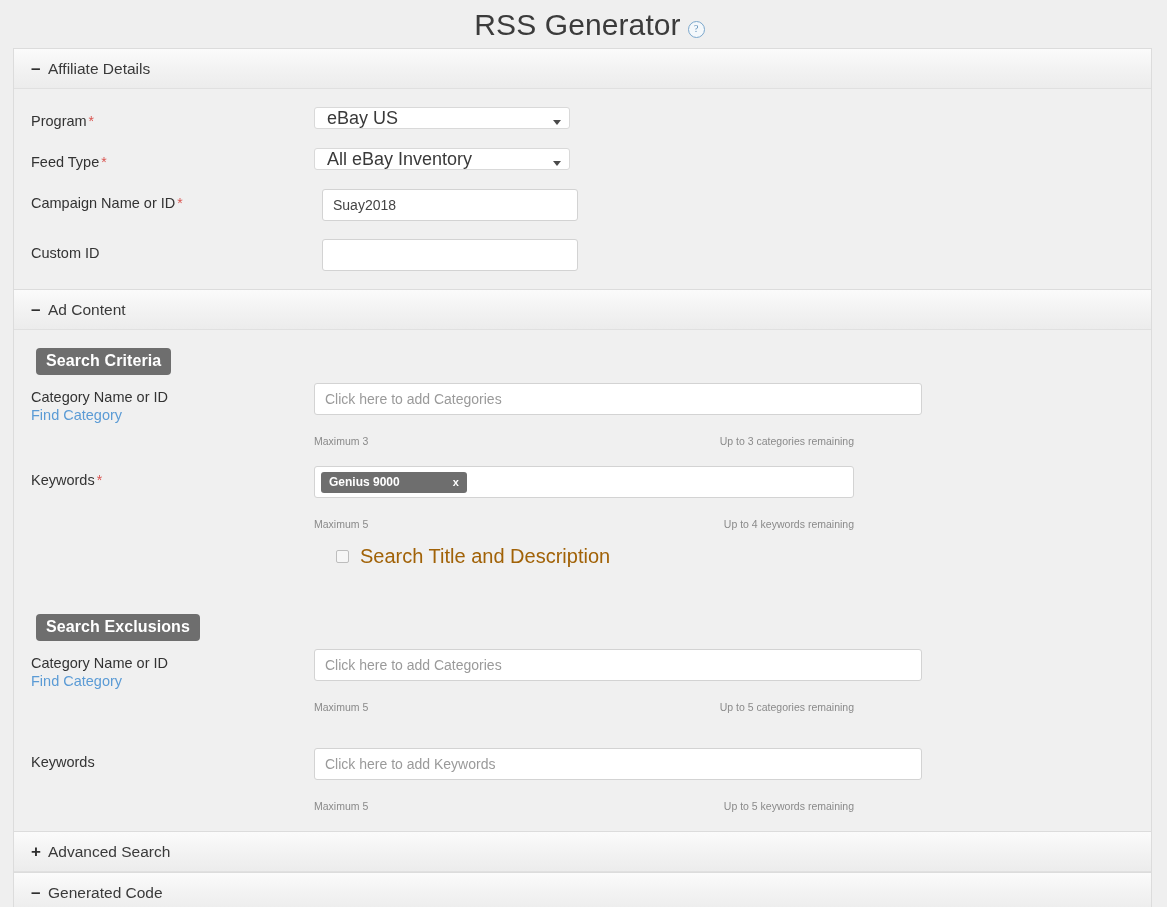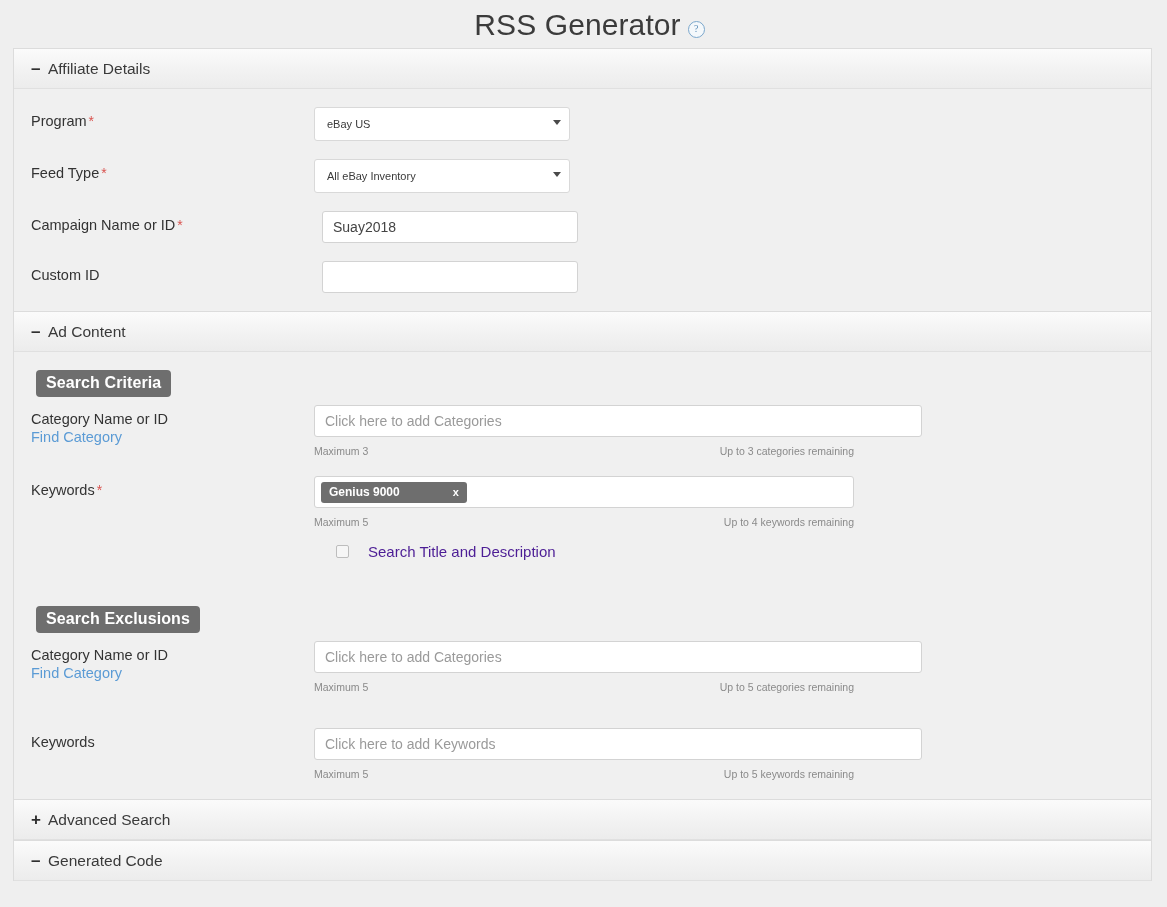--- a/index.html
+++ b/index.html
@@ -134,25 +134,25 @@
   }
   .input-box.narrow { width: 256px; margin-left: 8px; }
   .input-box.wide   { width: 608px; }
 
   input.input-box::placeholder { color: #9a9a9a; }
   input.input-box { line-height: 30px; }
 
   .select-wrap { position: relative; width: 256px; }
   .select-box {
     width: 256px;
-    height: 34px;
+    height: 22px;
     background: #ffffff;
     border: 1px solid #d9d9d9;
     border-radius: 3px;
-    font-size: 11px;
+    font-size: 18px;
     color: #3a3a3a;
     padding: 0 24px 0 12px;
     box-sizing: border-box;
     display: flex;
     align-items: center;
     cursor: pointer;
   }
   .select-caret {
     position: absolute;
     right: 9px;
@@ -164,21 +164,21 @@
     pointer-events: none;
   }
 
   
   .meta-row {
     width: 540px;
     display: flex;
     justify-content: space-between;
     font-size: 10.5px;
     color: #8a8a8a;
-    margin-top: 8px;
+    margin-top: 20px;
     line-height: 13px;
   }
 
   
   .section-badge {
     display: inline-block;
     background: #6e6e6e;
     color: #ffffff;
     font-size: 16px;
     font-weight: bold;
@@ -228,23 +228,23 @@
   .cb {
     width: 13px;
     height: 13px;
     border: 1px solid #bdbdbd;
     background: #f6f6f6;
     border-radius: 2px;
     cursor: pointer;
     box-sizing: border-box;
   }
   .cb-label {
-    margin-left: 19px;
-    font-size: 15px;
-    color: #4c1d95;
+    margin-left: 11px;
+    font-size: 20px;
+    color: #a16207;
   }
 
   .spacer-lg { height: 28px; }
   .spacer-sm { height: 16px; }
 </style>
 </head>
 <body>
 
 <div class="page-title-row">
   <span class="page-title">RSS Generator</span>

